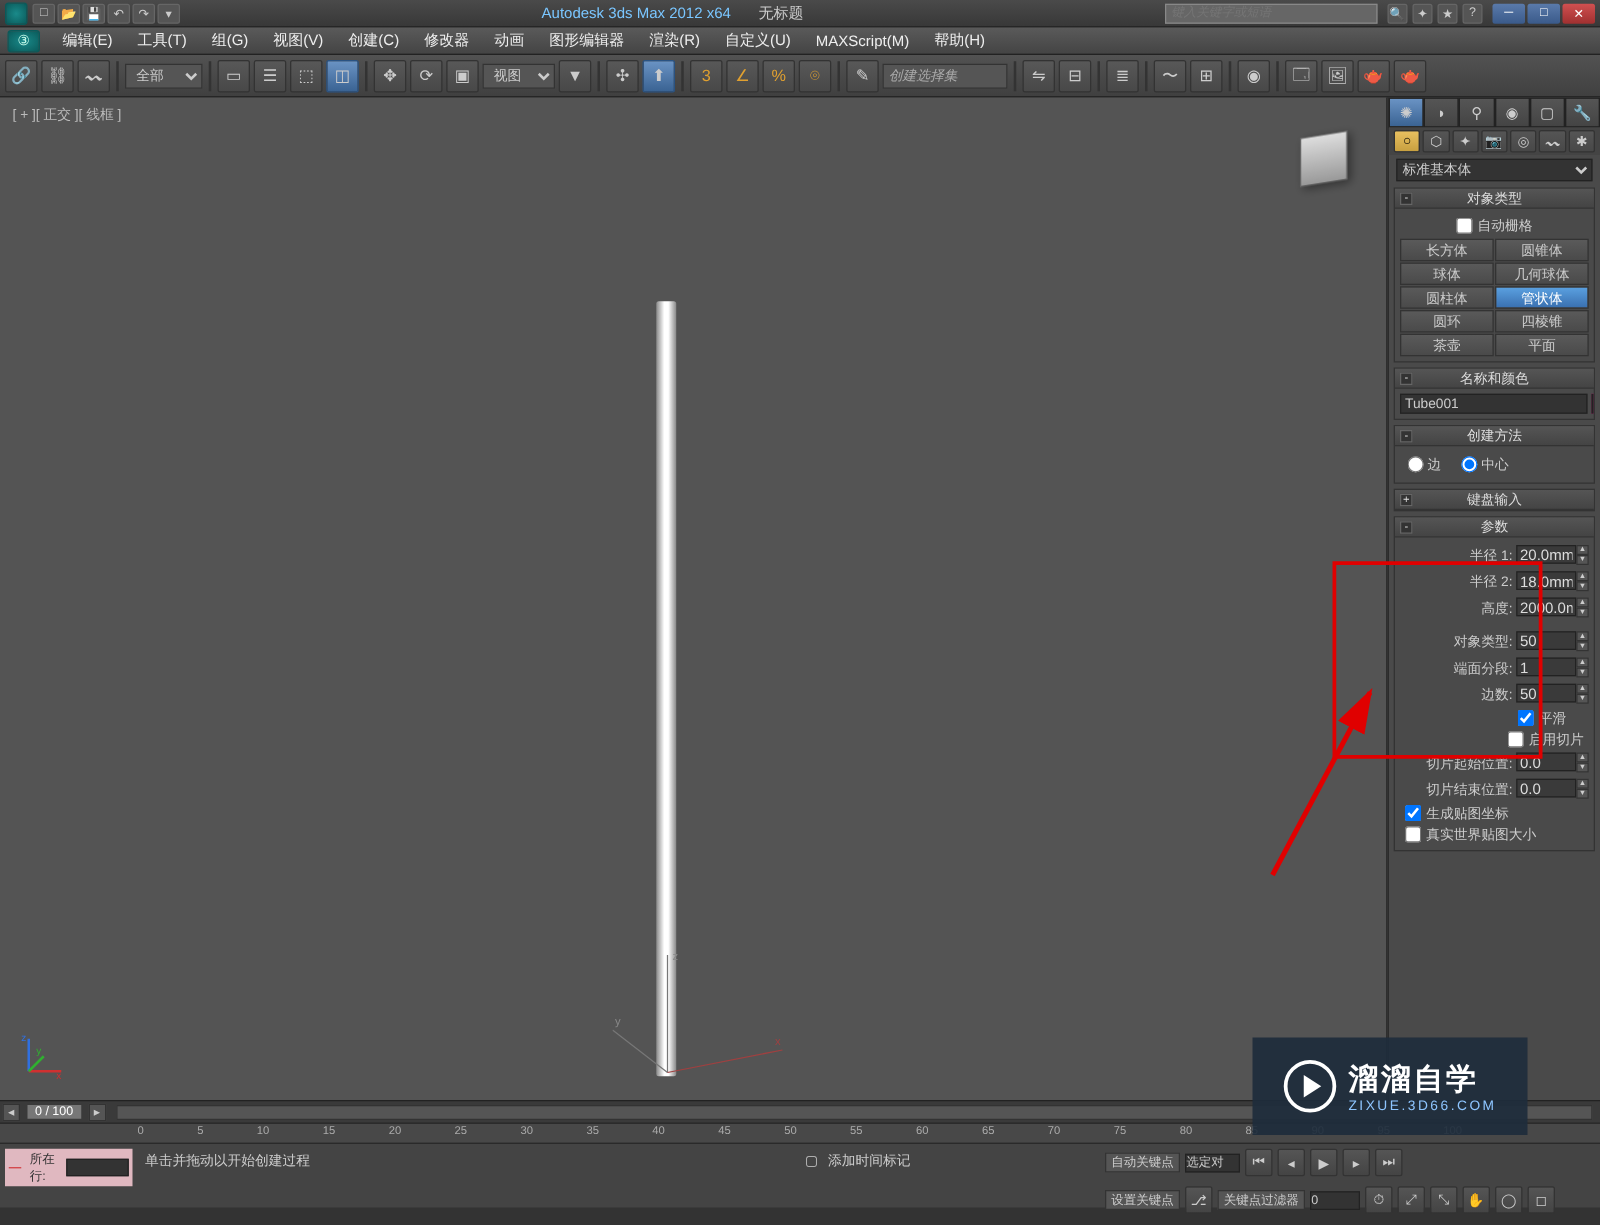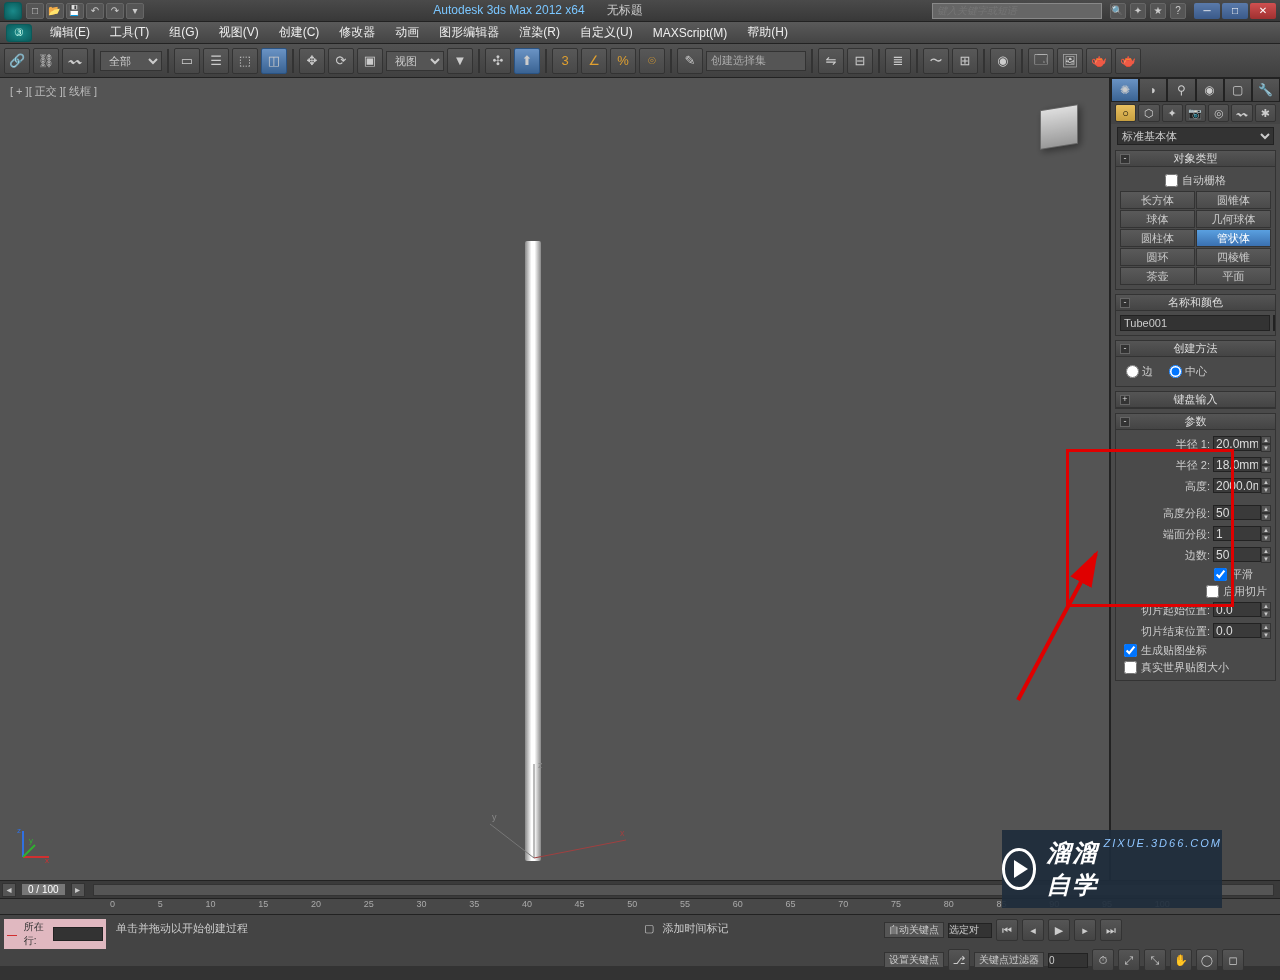--- a/index.html
+++ b/index.html
@@ -91,21 +91,21 @@
   .status .mid { flex:1; display:flex; flex-direction:column; padding:3px 6px; font-size:11px;}
   .status .mid .line { height:20px; display:flex; align-items:center; gap:8px;}
   .status .coords { display:flex; gap:6px; align-items:center;}
   .status .coords input { width:54px; height:15px; background:#333; border:1px solid #222; color:#ccc; font-size:10px; padding:0 2px;}
   .status .right { width:400px; display:flex; align-items:center; gap:4px; padding:4px; font-size:10px; flex-wrap:wrap;}
   .status .tb-btn { width:22px; height:22px; background:linear-gradient(#555,#444); border:1px solid #333; border-radius:2px; display:flex; align-items:center; justify-content:center; font-size:11px;}
   
   .watermark { position:absolute; right:58px; bottom:72px; width:220px; height:78px; background: rgba(30,45,60,.92); display:flex; align-items:center; justify-content:center; gap:10px; color:#fff;}
   .watermark .play-ico { width:42px; height:42px; border:3px solid #fff; border-radius:50%; display:flex; align-items:center; justify-content:center;}
   .watermark .play-ico::after { content:""; border-left:14px solid #fff; border-top:9px solid transparent; border-bottom:9px solid transparent; margin-left:4px;}
-  .watermark .txt { display:flex; flex-direction:row;font-style:italic; }
+  .watermark .txt { display:flex; flex-direction:column; }
   .watermark .txt .l1 { font-size:24px; font-weight:bold; letter-spacing:2px;}
   .watermark .txt .l2 { font-size:11px; letter-spacing:2px; color:#8ec5ff;}
 </style>
 </head>
 <body>
 
 <div class="titlebar">
   <div class="app-icon"></div>
   <div class="qat">
     <div class="tb-btn">□</div>
@@ -170,21 +170,21 @@
   <div class="sep"></div>
   <div class="tb-btn">✣</div>
   <div class="tb-btn active">⬆</div>
   <div class="sep"></div>
   <div class="tb-btn" style="color:#e0a030">3</div>
   <div class="tb-btn" style="color:#e0a030">∠</div>
   <div class="tb-btn" style="color:#e0a030">%</div>
   <div class="tb-btn" style="color:#e0a030">⌾</div>
   <div class="sep"></div>
   <div class="tb-btn">✎</div>
-  <input style="width: 100px; color: rgb(170, 170, 170);" value="创建选择集">
+  <input style="width: 100px; font-style: italic; color: rgb(170, 170, 170);" value="创建选择集">
   <div class="sep"></div>
   <div class="tb-btn">⇋</div>
   <div class="tb-btn">⊟</div>
   <div class="sep"></div>
   <div class="tb-btn">≣</div>
   <div class="sep"></div>
   <div class="tb-btn">〜</div>
   <div class="tb-btn">⊞</div>
   <div class="sep"></div>
   <div class="tb-btn">◉</div>
@@ -335,21 +335,21 @@
           <div class="spinner">
               <input value="2000.0mm" style="">
               <div class="sp-btns">
                 <div>▲</div>
                 <div>▼</div>
               </div>
             </div>
           </div>
         <div style="height:6px"></div>
         <div class="param-row">
-            <label>高度分段:</label>
+            <label>对象类型:</label>
           <div class="spinner">
               <input value="50" style="">
               <div class="sp-btns">
                 <div>▲</div>
                 <div>▼</div>
               </div>
             </div>
           </div>
         <div class="param-row">
             <label>端面分段:</label>

